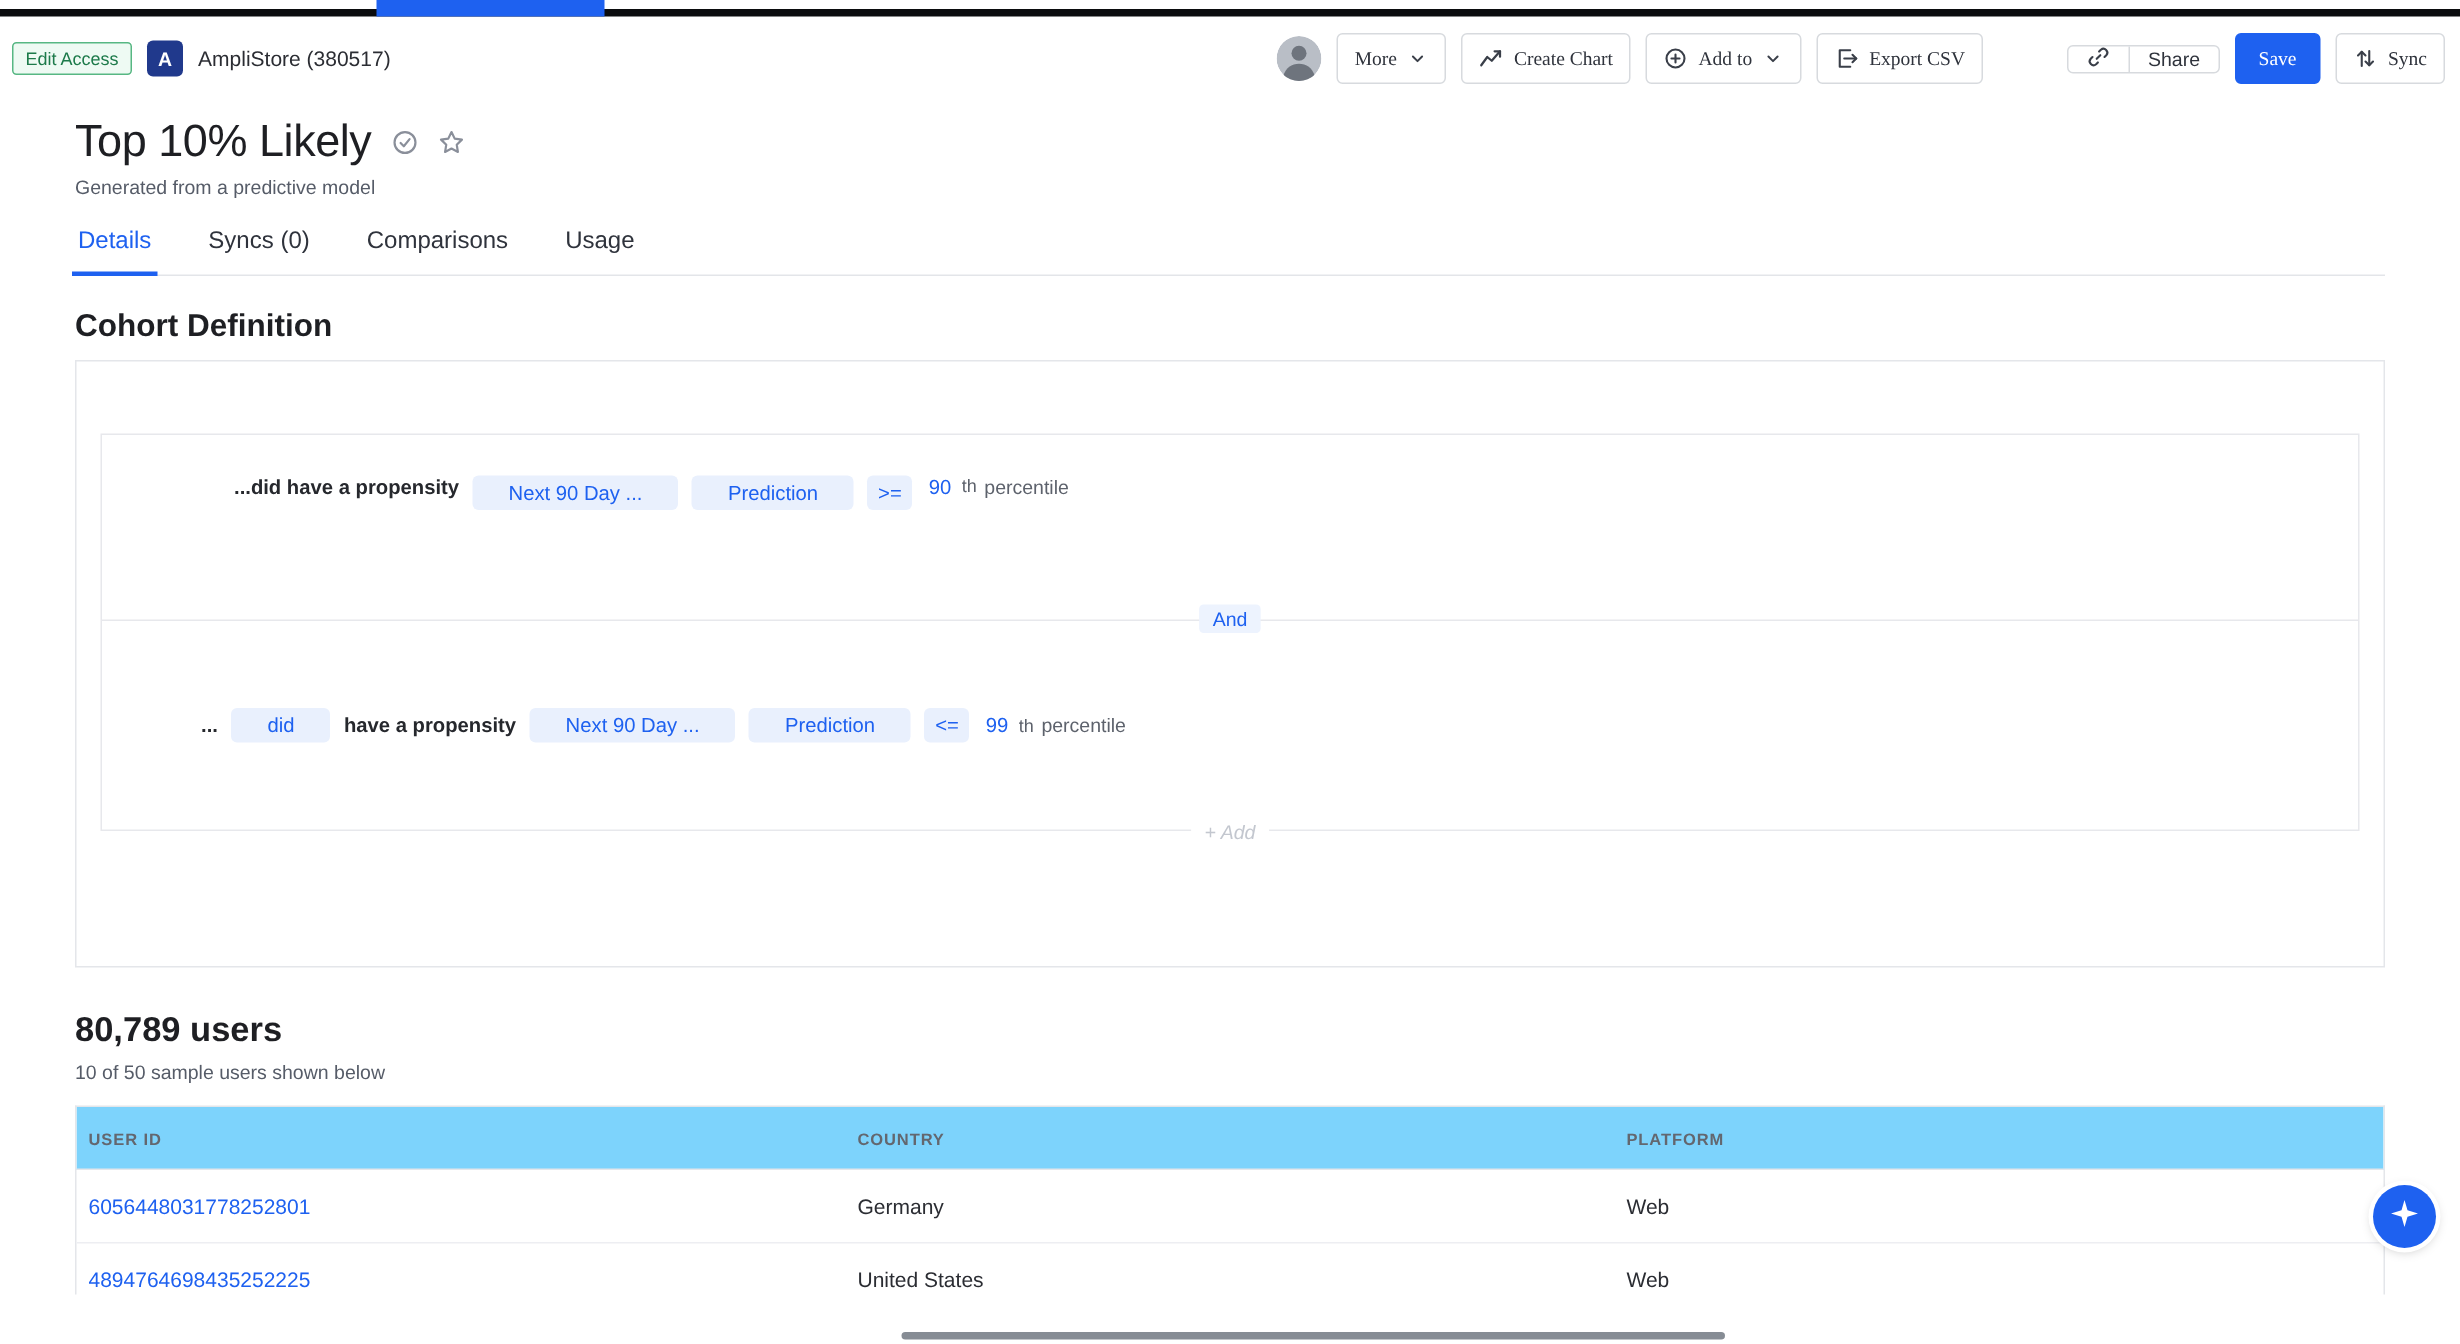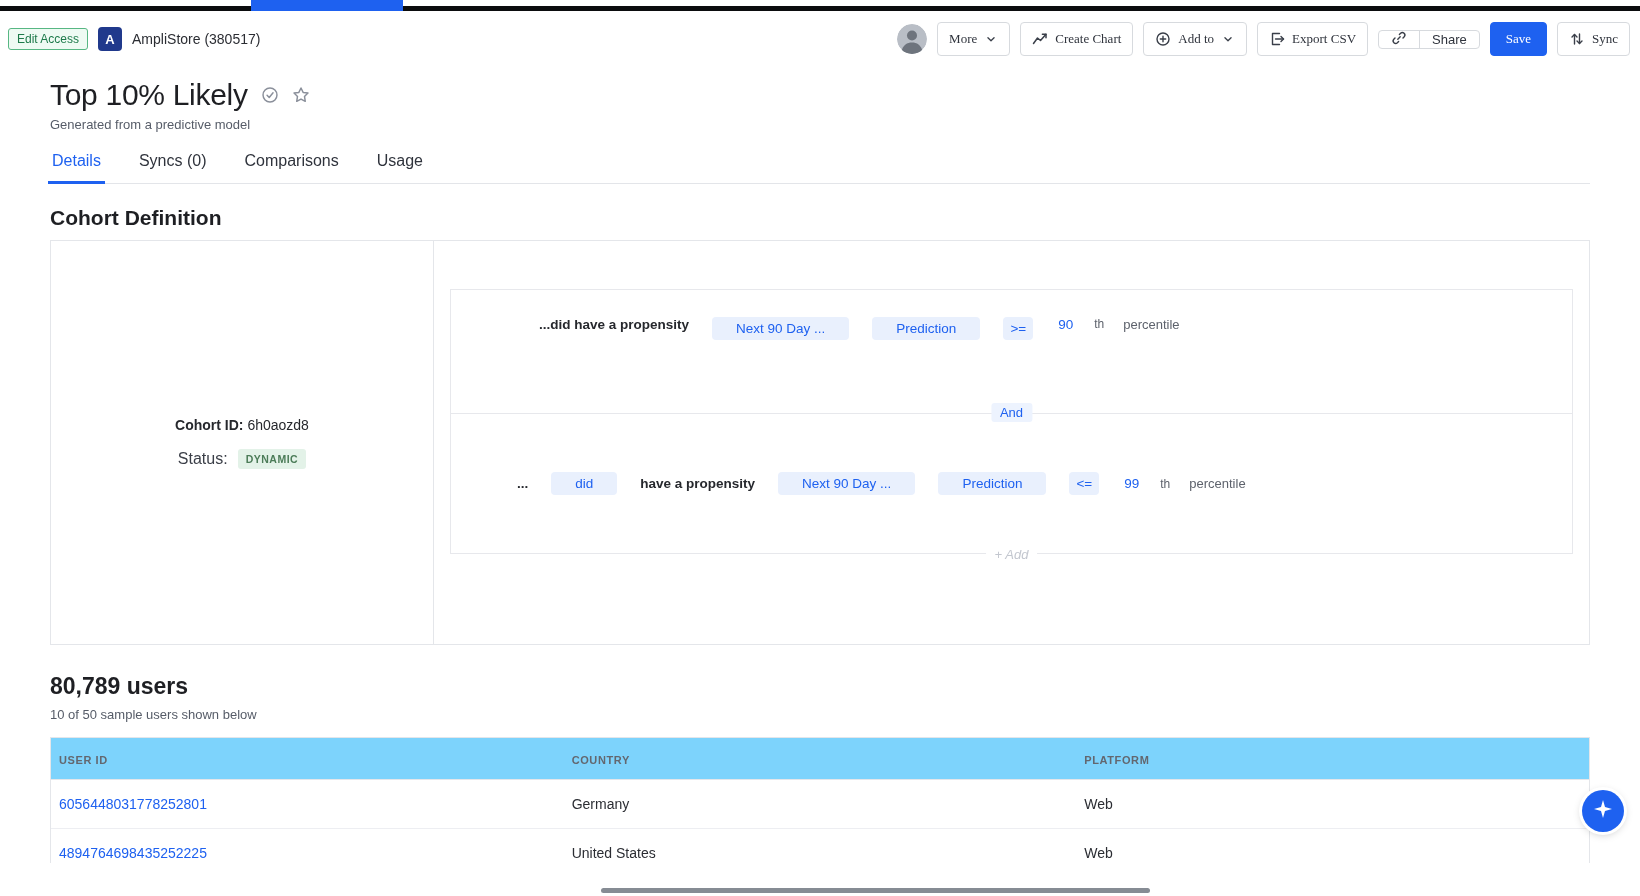--- a/index.html
+++ b/index.html
@@ -35,21 +35,21 @@
   .h-right { display: flex; align-items: center; gap: 10px; }
   .avatar { width: 30px; height: 30px; border-radius: 50%; overflow: hidden; cursor: pointer; flex: none; }
   .btn {
     display: inline-flex; align-items: center; gap: 7px; height: 34px; padding: 0 11px;
     border: 1px solid #d7dade; border-radius: 4px; background: #fff;
     font-size: 13px; color: #2f333c; cursor: pointer; white-space: nowrap;
     font-family: Liberation Serif, serif;
   }
   .btn svg { display: block; }
   .btn-primary { background: var(--accent, #1e61f0); border-color: var(--accent, #1e61f0); color: #fff; padding: 0 15px; }
-  .btn-group { display: inline-flex; align-items: stretch; height: 19px; border: 1px solid #d7dade; border-radius: 4px; background: #fff; }
+  .btn-group { display: inline-flex; align-items: stretch; height: 19px; border: 1px solid #d7dade; border-radius: 4px; background: #fff; margin-left: 46px; }
   .btn-group .seg { display: flex; align-items: center; gap: 6px; padding: 0 12px; cursor: pointer; font-size: 13px; color: #2f333c; }
   .btn-group .v-div { width: 1px; background: #d7dade; }
 
   
   .title-row { display: flex; align-items: center; gap: 13px; padding: 14px 50px 0; }
   .page-title { font-size: 30px; font-weight: 400; margin: 0; color: #1e1f23; letter-spacing: -0.3px; }
   .title-icon { display: flex; cursor: pointer; }
   .subtitle { padding: 5px 50px 0; font-size: 13px; color: #565c68; }
 
   
@@ -70,21 +70,21 @@
   .cohort-id .lbl { font-weight: 700; }
   .status-line { font-size: 16px; color: #3a3e47; display: flex; align-items: center; gap: 10px; }
   .chip-dynamic {
     font-size: 10.5px; font-weight: 700; letter-spacing: 0.5px;
     color: var(--dynamic-text, #4c7c58); background: var(--dynamic-bg, #e3f2e8);
     padding: 4px 8px; border-radius: 3px;
   }
   .card-right { flex: 1; padding: 48px 16px 0 16px; position: relative; }
   .users-who { font-size: 14px; font-weight: 700; color: #2b2d33; margin: 0 0 8px 1px; }
   .clause-box { border: 1px solid #e7e8ec; height: 265px; position: relative; display: flex; flex-direction: column; background: #fff; }
-  .clause-row { display: flex; align-items: center; gap: 23px; }
+  .clause-row { display: flex; align-items: center; gap: 9px; }
   .row1 { height: 123px; align-items: flex-start; padding: 27px 0 0 88px; }
   .row2 { flex: 1; padding-left: 66px; }
   .and-divider { border-top: 1px solid #e7e8ec; position: relative; height: 0; }
   .and-chip {
     position: absolute; left: 50%; top: -11px; transform: translateX(-50%);
     color: var(--accent, #1e61f0); background: #edf3fe; font-size: 13px;
     padding: 2px 9px; border-radius: 3px; cursor: pointer;
   }
   .clause-text { font-size: 13.5px; font-weight: 700; color: #26282d; }
   .pill {
@@ -239,30 +239,20 @@
     <span class="tab active">Details</span>
     <span class="tab">Syncs (0)</span>
     <span class="tab">Comparisons</span>
     <span class="tab">Usage</span>
   </div>
 </div>
 
 <div class="section-title">Cohort Definition</div>
 
 <div class="cohort-card">
-  <div class="card-left">
-    <div class="cohort-id">
-      <span class="lbl">Cohort ID:</span>
-      <span>6h0aozd8</span>
-    </div>
-    <div class="status-line">
-      <span>Status:</span>
-      <span class="chip-dynamic">DYNAMIC</span>
-    </div>
-  </div>
   <div class="card-right">
     <div class="clause-box">
       <div class="clause-row row1">
         <span class="clause-text">...did have a propensity</span>
         <span class="pill">Next 90 Day ...</span>
         <span class="pill">Prediction</span>
         <span class="pill pill-op">&gt;=</span>
         <span class="num">90</span>
         <span class="unit-th">th</span>
         <span class="unit">percentile</span>

